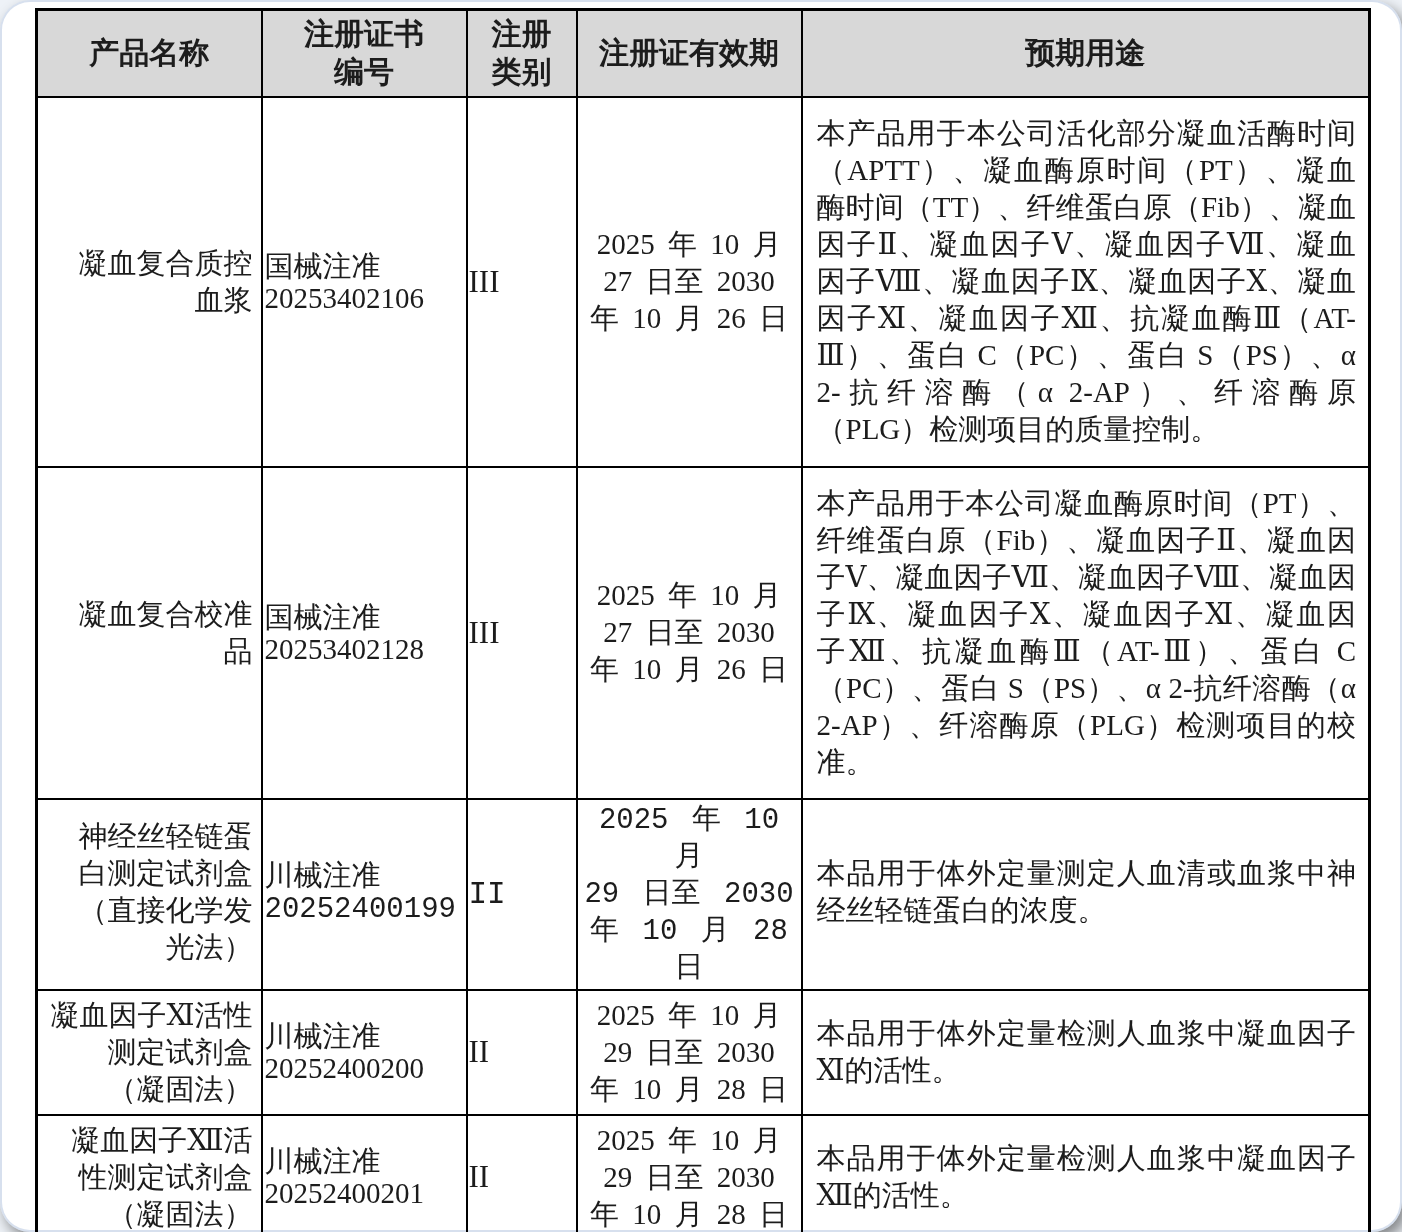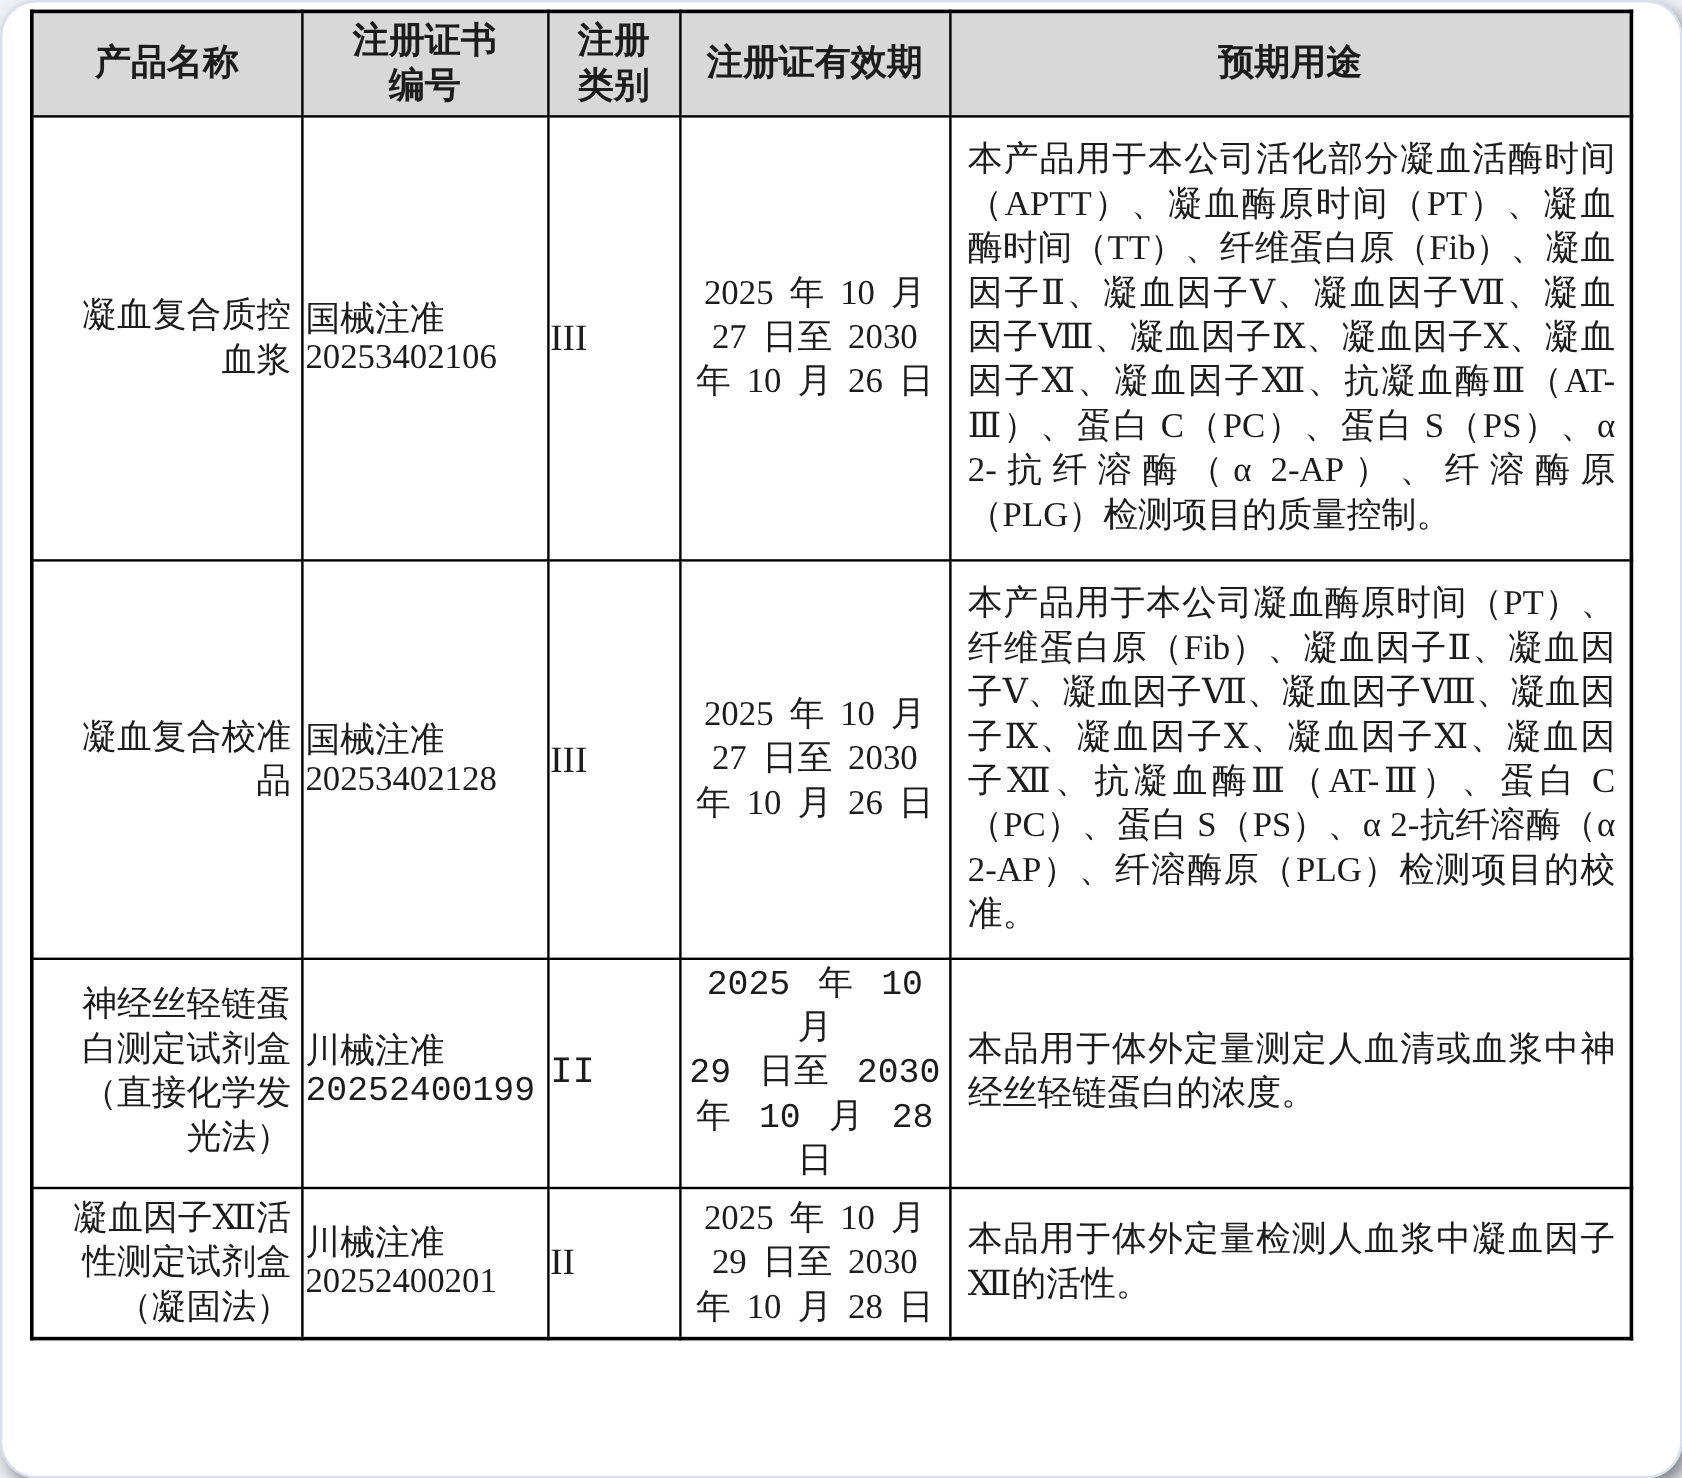--- a/index.html
+++ b/index.html
@@ -10,21 +10,21 @@
     height: 1232px;
     font-family: "Liberation Serif", "DejaVu Serif", serif;
   }
   .card {
     box-sizing: border-box;
     width: 1402px;
     height: 1232px;
     background: #ffffff;
     border-radius: 30px;
     box-shadow: 0 0 0 2px rgba(140,165,205,0.35) inset, 5px 7px 14px rgba(0,0,0,0.45);
-    padding: 8px 34px 10px 25px;
+    padding: 8px 34px 10px 35px;
     overflow: hidden;
   }
   table.reg-table {
     border-collapse: collapse;
     table-layout: fixed;
     width: 1333px;
     border: 3px solid #000;
   }
   .reg-table th, .reg-table td {
     border: 2px solid #000;
@@ -127,20 +127,30 @@
       <tr class="row-2">
         <td class="product">神经丝轻链蛋白测定试剂盒（直接化学发光法）</td>
         <td class="cert">川械注准
 20252400199</td>
         <td class="category">II</td>
         <td class="validity">2025 年 10 月
 29 日至 2030
 年 10 月 28 日</td>
         <td class="use">本品用于体外定量测定人血清或血浆中神经丝轻链蛋白的浓度。</td>
       </tr>
+      <tr class="row-3">
+        <td class="product">凝血因子Ⅺ活性测定试剂盒（凝固法）</td>
+        <td class="cert">川械注准
+20252400200</td>
+        <td class="category">II</td>
+        <td class="validity">2025 年 10 月
+29 日至 2030
+年 10 月 28 日</td>
+        <td class="use">本品用于体外定量检测人血浆中凝血因子Ⅺ的活性。</td>
+      </tr>
       <tr class="row-4">
         <td class="product">凝血因子Ⅻ活性测定试剂盒（凝固法）</td>
         <td class="cert">川械注准
 20252400201</td>
         <td class="category">II</td>
         <td class="validity">2025 年 10 月
 29 日至 2030
 年 10 月 28 日</td>
         <td class="use">本品用于体外定量检测人血浆中凝血因子Ⅻ的活性。</td>
       </tr>

